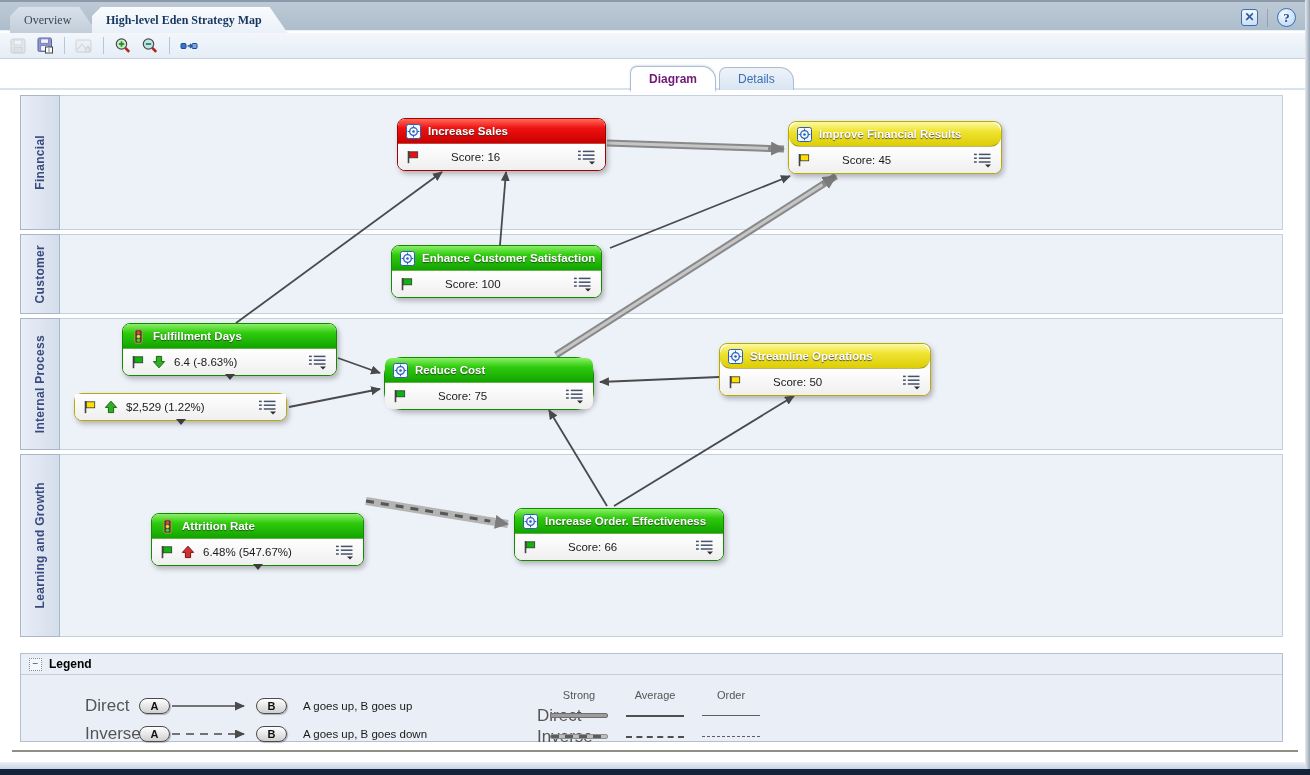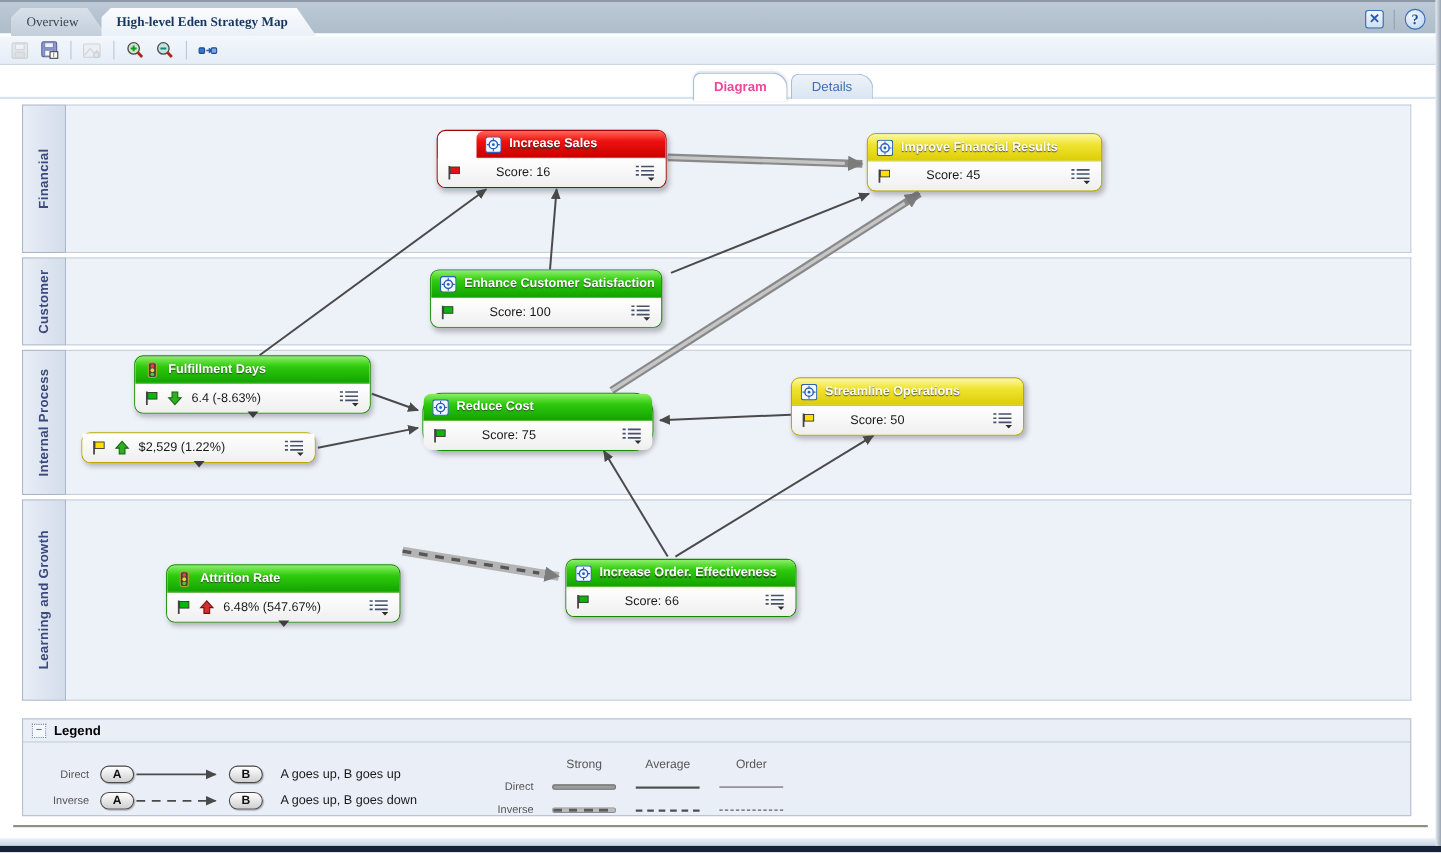--- a/index.html
+++ b/index.html
@@ -32,21 +32,21 @@
   .tool-btn { width:20px; height:20px; display:flex; align-items:center; justify-content:center; cursor:pointer; }
   .tool-btn.disabled { opacity:.45; filter:grayscale(1); cursor:default; }
   .tool-sep { width:1px; height:17px; background:#b9c6d4; margin:0 2px; }
 
   
   .subtab-row { position:absolute; top:60px; left:0; width:1310px; height:30px; background:#fff;
                 border-bottom:2px solid #d8e3f0; }
   .view-tabs { position:absolute; left:630px; top:0; height:30px; display:flex; align-items:flex-end; gap:3px; }
   .vtab { border:1px solid #aabdd5; border-bottom:none; border-radius:7px 14px 0 0;
           padding:0 18px; display:flex; align-items:center; font-size:12px; cursor:pointer; }
-  .vtab.active { height:26px; background:#fff; color:#ec4899; font-weight:bold; position:relative; z-index:2;
+  .vtab.active { height:26px; background:#fff; color:#701a75; font-weight:bold; position:relative; z-index:2;
                  box-shadow:0 -1px 2px rgba(120,140,170,.25); margin-bottom:-2px; border-bottom:2px solid #fff;align-items:center; }
   .vtab.inactive { height:23px; background:linear-gradient(#eef3fa,#d9e5f2); color:#3a6fb5; }
 
   
   .diagram { position:absolute; top:92px; left:0; width:1310px; height:552px; }
   .lane { position:absolute; left:20px; width:1263px; display:flex; }
   .lane-label { width:40px; border:1px solid #a9b5c9; background:linear-gradient(90deg,#e9eef7,#d4ddeb);
                 display:flex; align-items:center; justify-content:center; }
   .lane-label span { writing-mode:vertical-rl; transform:rotate(180deg); font-size:12px; font-weight:bold;
                      color:#3b4a7e; letter-spacing:.3px; white-space:nowrap; }
@@ -59,42 +59,42 @@
   .node-header { height:25px; border-radius:7px 7px 0 0; display:flex; align-items:center; gap:7px;
                  padding:0 8px; border-bottom:1px solid rgba(0,0,0,.25); }
   .node-body { height:26px; border-radius:0 0 7px 7px; background:linear-gradient(#ffffff,#efefef);
                display:flex; align-items:center; padding:0 8px; }
   .node-title { font-size:11.5px; font-weight:bold; color:#fff; white-space:nowrap;
                 text-shadow:0 1px 1px rgba(45,45,45,.8); }
   .node-value { font-size:11.5px; color:#1a1a1a; white-space:nowrap; }
   .sp { display:inline-block; width:16px; }
   .sp2 { display:inline-block; width:8px; }
   .menu-icon { margin-left:auto; display:flex; }
-  .st-red  .node-header, .hdr-red  { background:linear-gradient(180deg,#ff6a58 0%,#ee1212 38%,#c90000 100%);margin-left:35px; }
+  .st-red  .node-header, .hdr-red  { background:linear-gradient(180deg,#ff6a58 0%,#ee1212 38%,#c90000 100%); }
   .st-green .node-header, .hdr-green { background:linear-gradient(180deg,#8bef67 0%,#2fcb0d 38%,#12a300 100%); }
-  .st-yellow .node-header, .hdr-yellow { background:linear-gradient(180deg,#fcf9a2 0%,#f0e433 38%,#ddcd06 100%); }
+  .st-yellow .node-header, .hdr-yellow { background:linear-gradient(180deg,#fcf9a2 0%,#f0e433 38%,#ddcd06 100%);border-radius:11px; }
   .st-red { border:1.5px solid #a30000; }
   .st-green { border:1.5px solid #158a00; }
   .st-yellow { border:1.5px solid #baa900; }
   .expand-handle { position:absolute; bottom:-5px; left:50%; transform:translateX(-50%);
                    width:0; height:0; border-left:5px solid transparent; border-right:5px solid transparent;
                    border-top:6px solid #3d3d3d; cursor:pointer; }
 
   
   .legend-panel { position:absolute; top:653px; left:20px; width:1263px; height:89px;
                   background:#e9eef7; border:1px solid #b4bfd2; }
   .legend-header { height:21px; display:flex; align-items:center; gap:7px; padding:0 8px;
                    border-bottom:1px solid #c3cddc; }
   .collapse-box { width:13px; height:13px; border:1px dotted #7d8aa0; background:#f4f7fb; color:#445;
                   font-size:10px; line-height:10px; display:flex; align-items:center; justify-content:center; cursor:pointer; }
   .legend-title { font-size:12px; font-weight:bold; color:#000; }
   .legend-content { display:flex; padding:9px 0 0 16px; }
   .lg-left { display:flex; flex-direction:column; gap:8px; padding-top:12px; }
   .lg-row { display:flex; align-items:center; }
-  .lg-lab { width:44px; text-align:right; font-size:10px; color:#555; margin-right:10px; }
+  .lg-lab { width:44px; text-align:center; font-size:17px; color:#555; margin-right:10px;margin-left:48px; }
   .ab-box { width:31px; height:16px; border:1px solid #4a4a4a; border-radius:8px;
             background:linear-gradient(#ffffff,#cfcfcf); font-size:11px; font-weight:bold; color:#111;
             display:flex; align-items:center; justify-content:center; box-shadow:1px 1px 1px rgba(0,0,0,.25); }
   .lg-desc { font-size:11.5px; color:#1a1a1a; margin-left:16px; }
   .lg-right { margin-left:62px; display:grid; grid-template-columns:52px 76px 76px 76px;
               grid-auto-rows:21px; align-items:center; }
   .lg-col-h { font-size:11px; color:#555; text-align:center; }
   .samp { width:58px; margin:0 auto; }
   .ll-strong { height:5px; background:#9c9c9c; border:1px solid #6f6f6f; border-radius:2px; }
   .ll-avg { border-top:2px solid #4f4f4f; }

